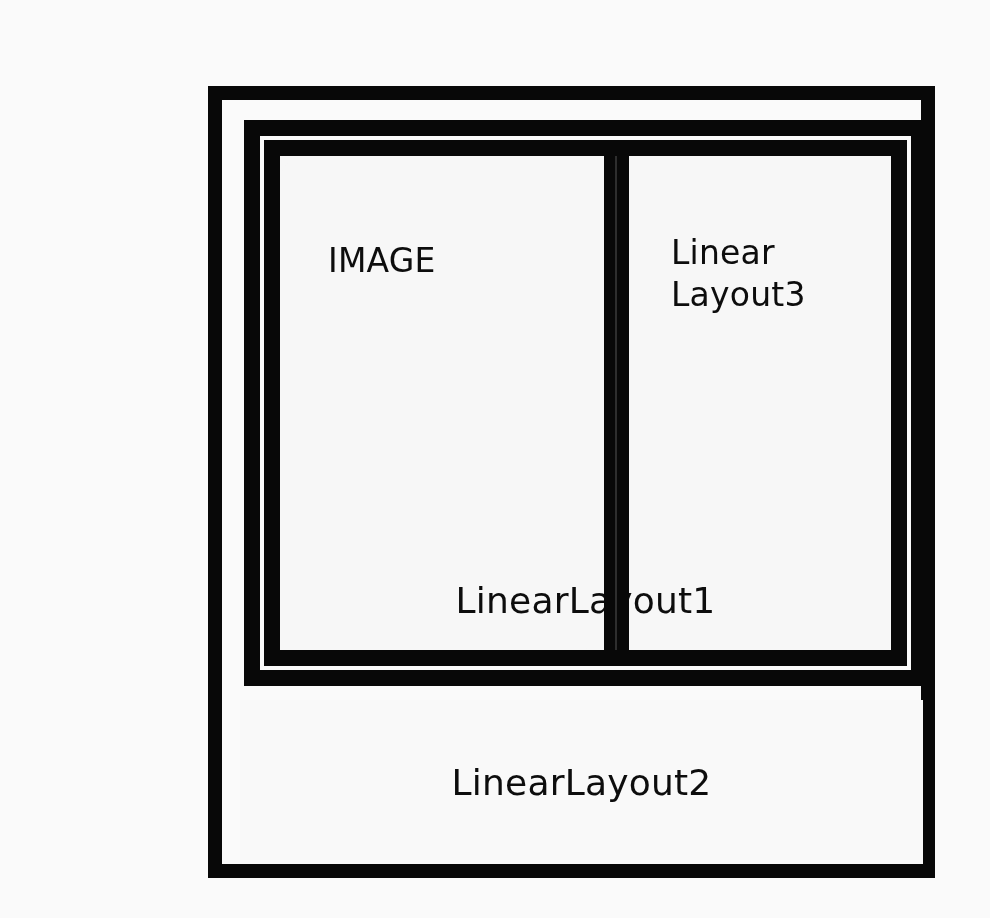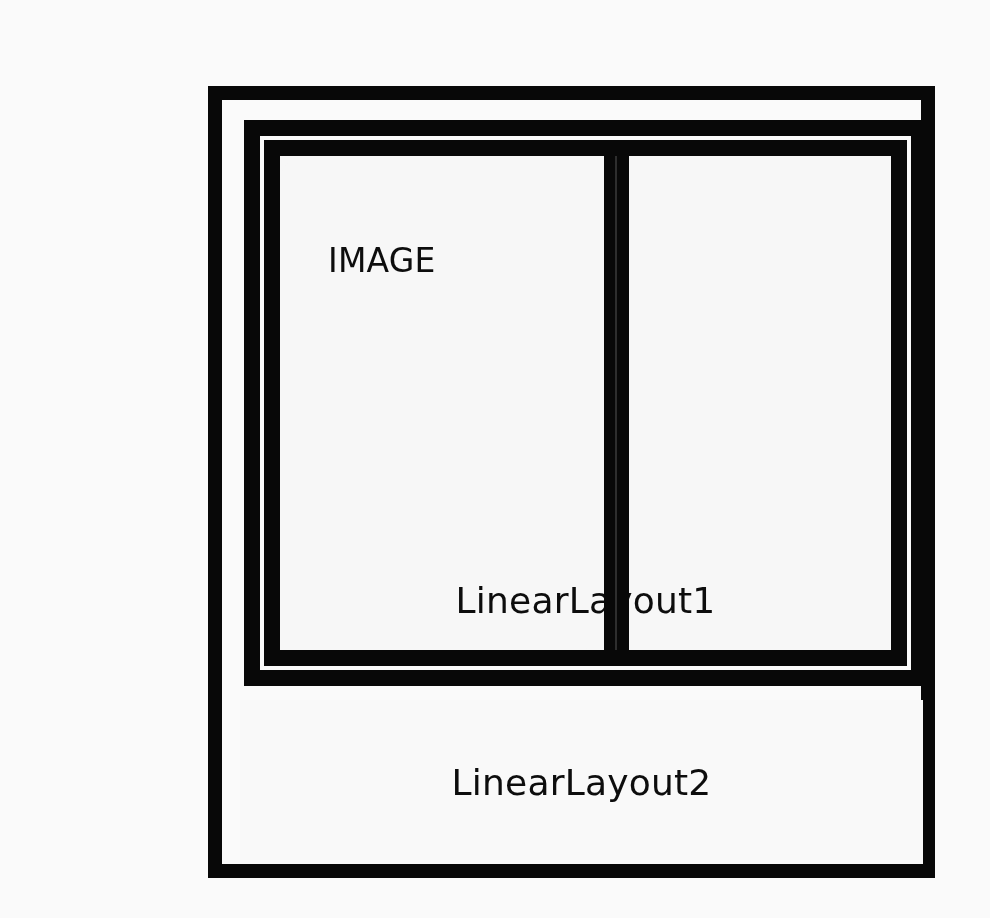--- a/index.html
+++ b/index.html
@@ -147,20 +147,24 @@
 
   <div id="linearlayout1">
     <div id="linearlayout1-inner">
 
       <div class="panel" id="panel-image">
         <div class="panel-label" id="label-image">IMAGE</div>
       </div>
 
       <div id="panel-divider"></div>
 
+      <div class="panel" id="panel-linearlayout3">
+        <div class="panel-label" id="label-linearlayout3">Linear
+Layout3</div>
+      </div>
 
       <div id="label-linearlayout1">
         <span>LinearLayout1</span>
       </div>
 
     </div>
   </div>
 
   <div id="linearlayout2">
     <div id="label-linearlayout2">LinearLayout2</div>

